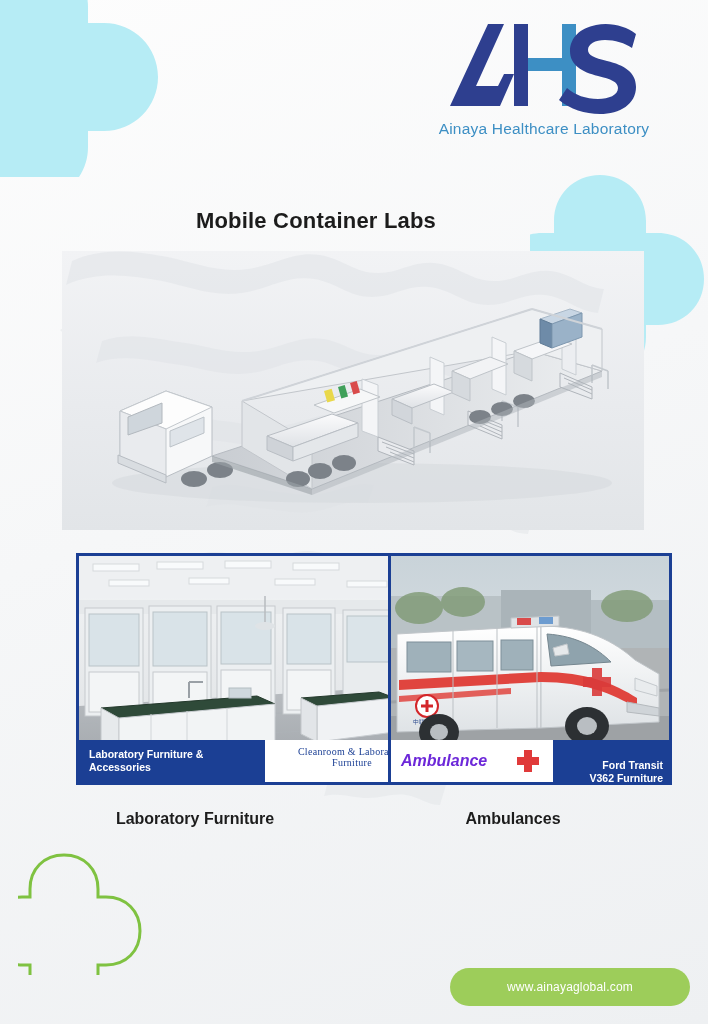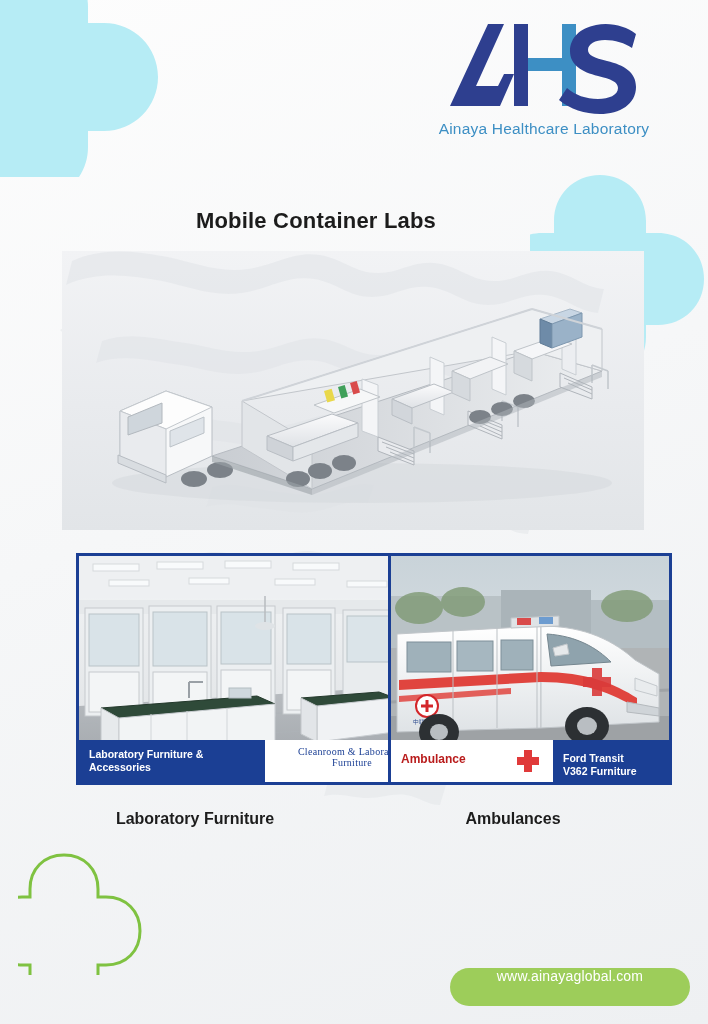--- a/index.html
+++ b/index.html
@@ -150,23 +150,24 @@
   .labomia .sub {
     font-family: "Liberation Serif", serif;
     font-size: 10px;
     color: #1b3f94;
     letter-spacing: .3px;
     margin-top: 1px;
   }
 
   .amb-word {
     position: absolute;
-    font-size: 12px;
+    font-size: 16px;
     font-weight: bold;
-    color: #b91c1c;
+    color: #6d28d9;
+    font-style: italic;
   }
   .amb-cross {
     position: absolute;
     width: 22px; height: 22px;
   }
   .amb-cross::before, .amb-cross::after {
     content: "";
     position: absolute;
     background: #e03a3a;
   }
@@ -176,23 +177,23 @@
   
   .url-pill {
     position: absolute;
     right: 18px;
     bottom: 18px;
     width: 240px;
     height: 38px;
     border-radius: 19px;
     background: #9dcd5a;
     color: #ffffff;
-    font-size: 14px;
+    font-size: 12px;
     display: flex;
-    align-items: flex-start;
+    align-items: center;
     justify-content: center;
     letter-spacing: .2px;
   }
 </style>
 </head>
 <body>
 
 <div class="page">
 
   <svg class="worldmap" viewBox="0 0 708 780" xmlns="http://www.w3.org/2000/svg">
@@ -506,21 +507,21 @@
       </g>
 
       <ellipse cx="130" cy="196" rx="122" ry="10" fill="#83878a" opacity=".5"></ellipse>
     </svg>
 
     <div class="banner">
       <div class="white" style="left:0; width:166px;"></div>
       <div class="blue" style="left:162px; width:122px;"></div>
       <div class="amb-word" style="left:10px; top:12px;">Ambulance</div>
       <div class="amb-cross" style="left:126px; top:10px;"></div>
-      <div class="banner-text" style="left:172px; top:12px; width:100px;">
+      <div class="banner-text" style="left:172px; top:19px; text-align:right; width:100px;">
         <span>Ford Transit</span><br>
         <span>V362 Furniture</span>
       </div>
     </div>
   </div>
 
   <div class="caption-row">
     <div class="cap">Laboratory Furniture</div>
     <div class="cap">Ambulances</div>
   </div>

